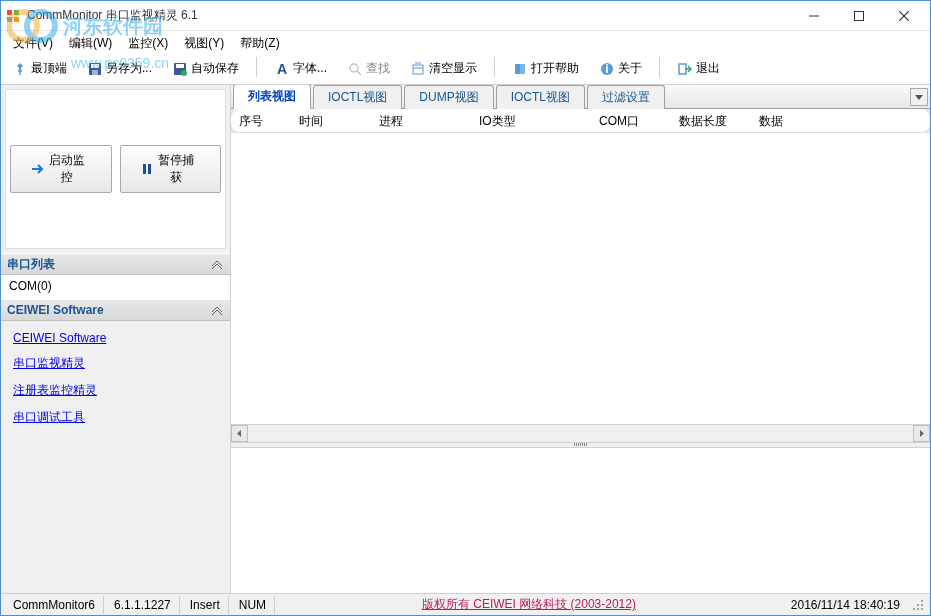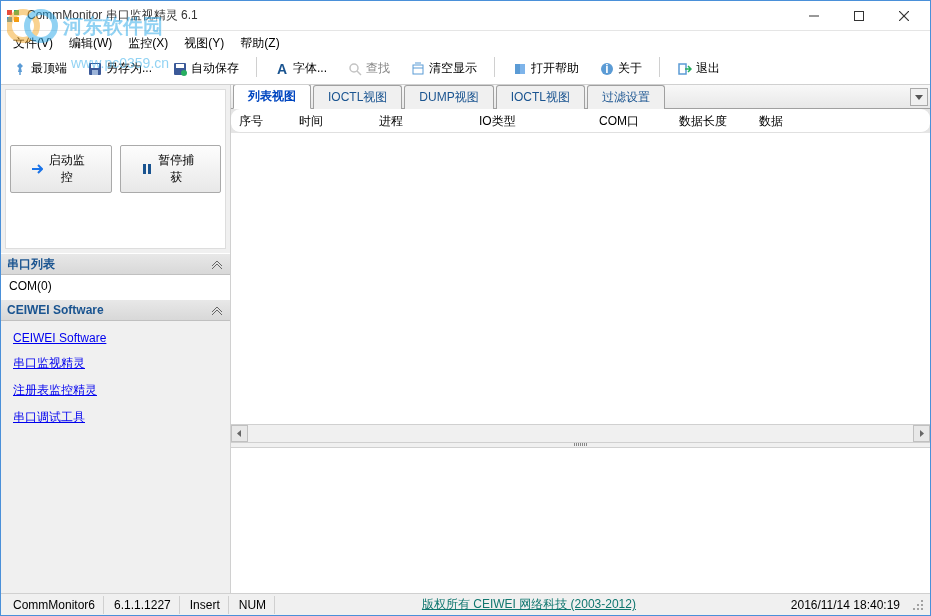--- a/index.html
+++ b/index.html
@@ -42,21 +42,21 @@
 .table-body { flex: 1; background: #fff; }
 .hscroll-area { height: 18px; display: flex; background: #f0f0f0; border-top: 1px solid #d0d0d0; }
 .hscroll-area .arrow { width: 17px; height: 17px; background: #e8e8e8; border: 1px solid #c0c0c0; display: flex; align-items: center; justify-content: center; cursor: pointer; }
 .hscroll-area .track { flex: 1; background: #f0f0f0; }
 .splitter-h { height: 6px; background: #f0f0f0; border-top: 1px solid #d0d0d0; border-bottom: 1px solid #d0d0d0; cursor: ns-resize; display: flex; align-items: center; justify-content: center; }
 .splitter-h .grip { width: 30px; height: 4px; display: flex; gap: 1px; justify-content: center; }
 .grip span { width: 1px; height: 3px; background: #888; }
 .bottom-pane { height: 145px; background: #fff; }
 .statusbar { height: 22px; background: #f0f0f0; border-top: 1px solid #d0d0d0; display: flex; align-items: center; padding: 0 4px; gap: 2px; }
 .status-cell { padding: 0 8px; border-right: 1px solid #d0d0d0; height: 18px; display: flex; align-items: center; text-align: center; }
-.status-link { color: #0f766e; text-decoration: underline; cursor: pointer; }
+.status-link { color: #be185d; text-decoration: underline; cursor: pointer; }
 .status-spacer { flex: 1; }
 .resize-grip { width: 16px; display: flex; align-items: flex-end; justify-content: flex-end; padding: 2px; }
 svg { display: block; }
 </style>
 </head>
 <body>
 
 <div class="window">
 
   <div class="watermark">

